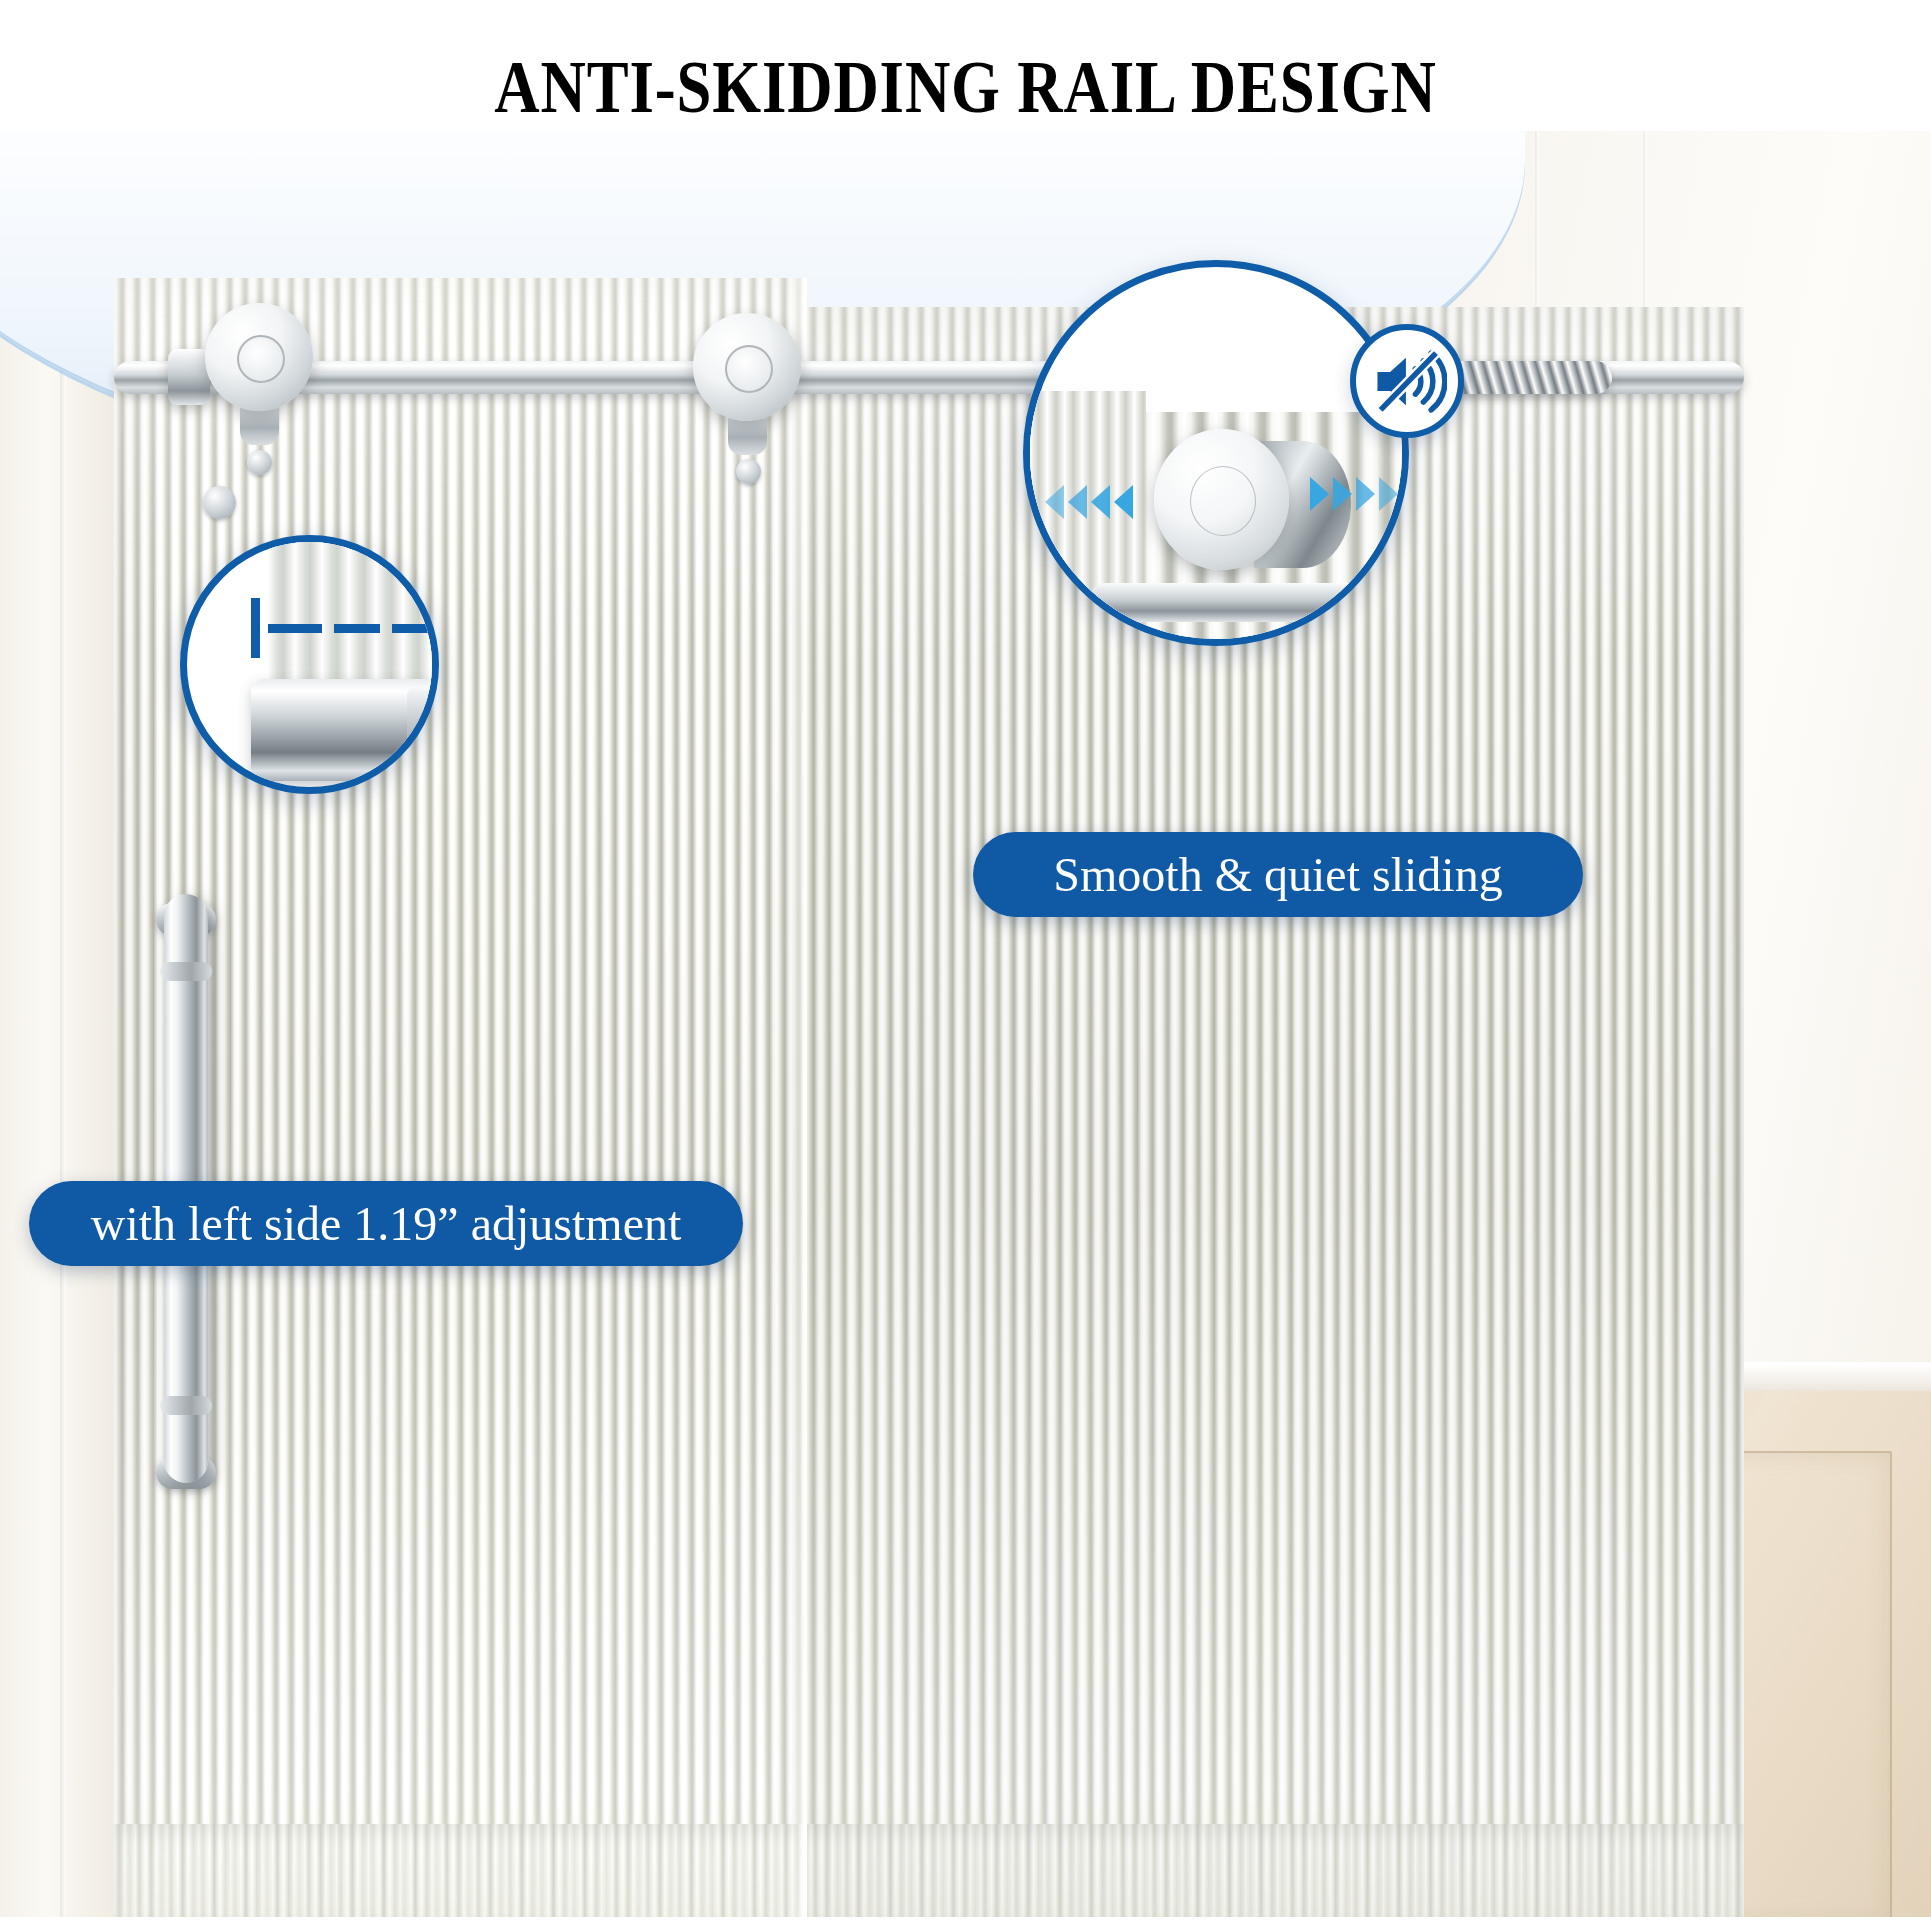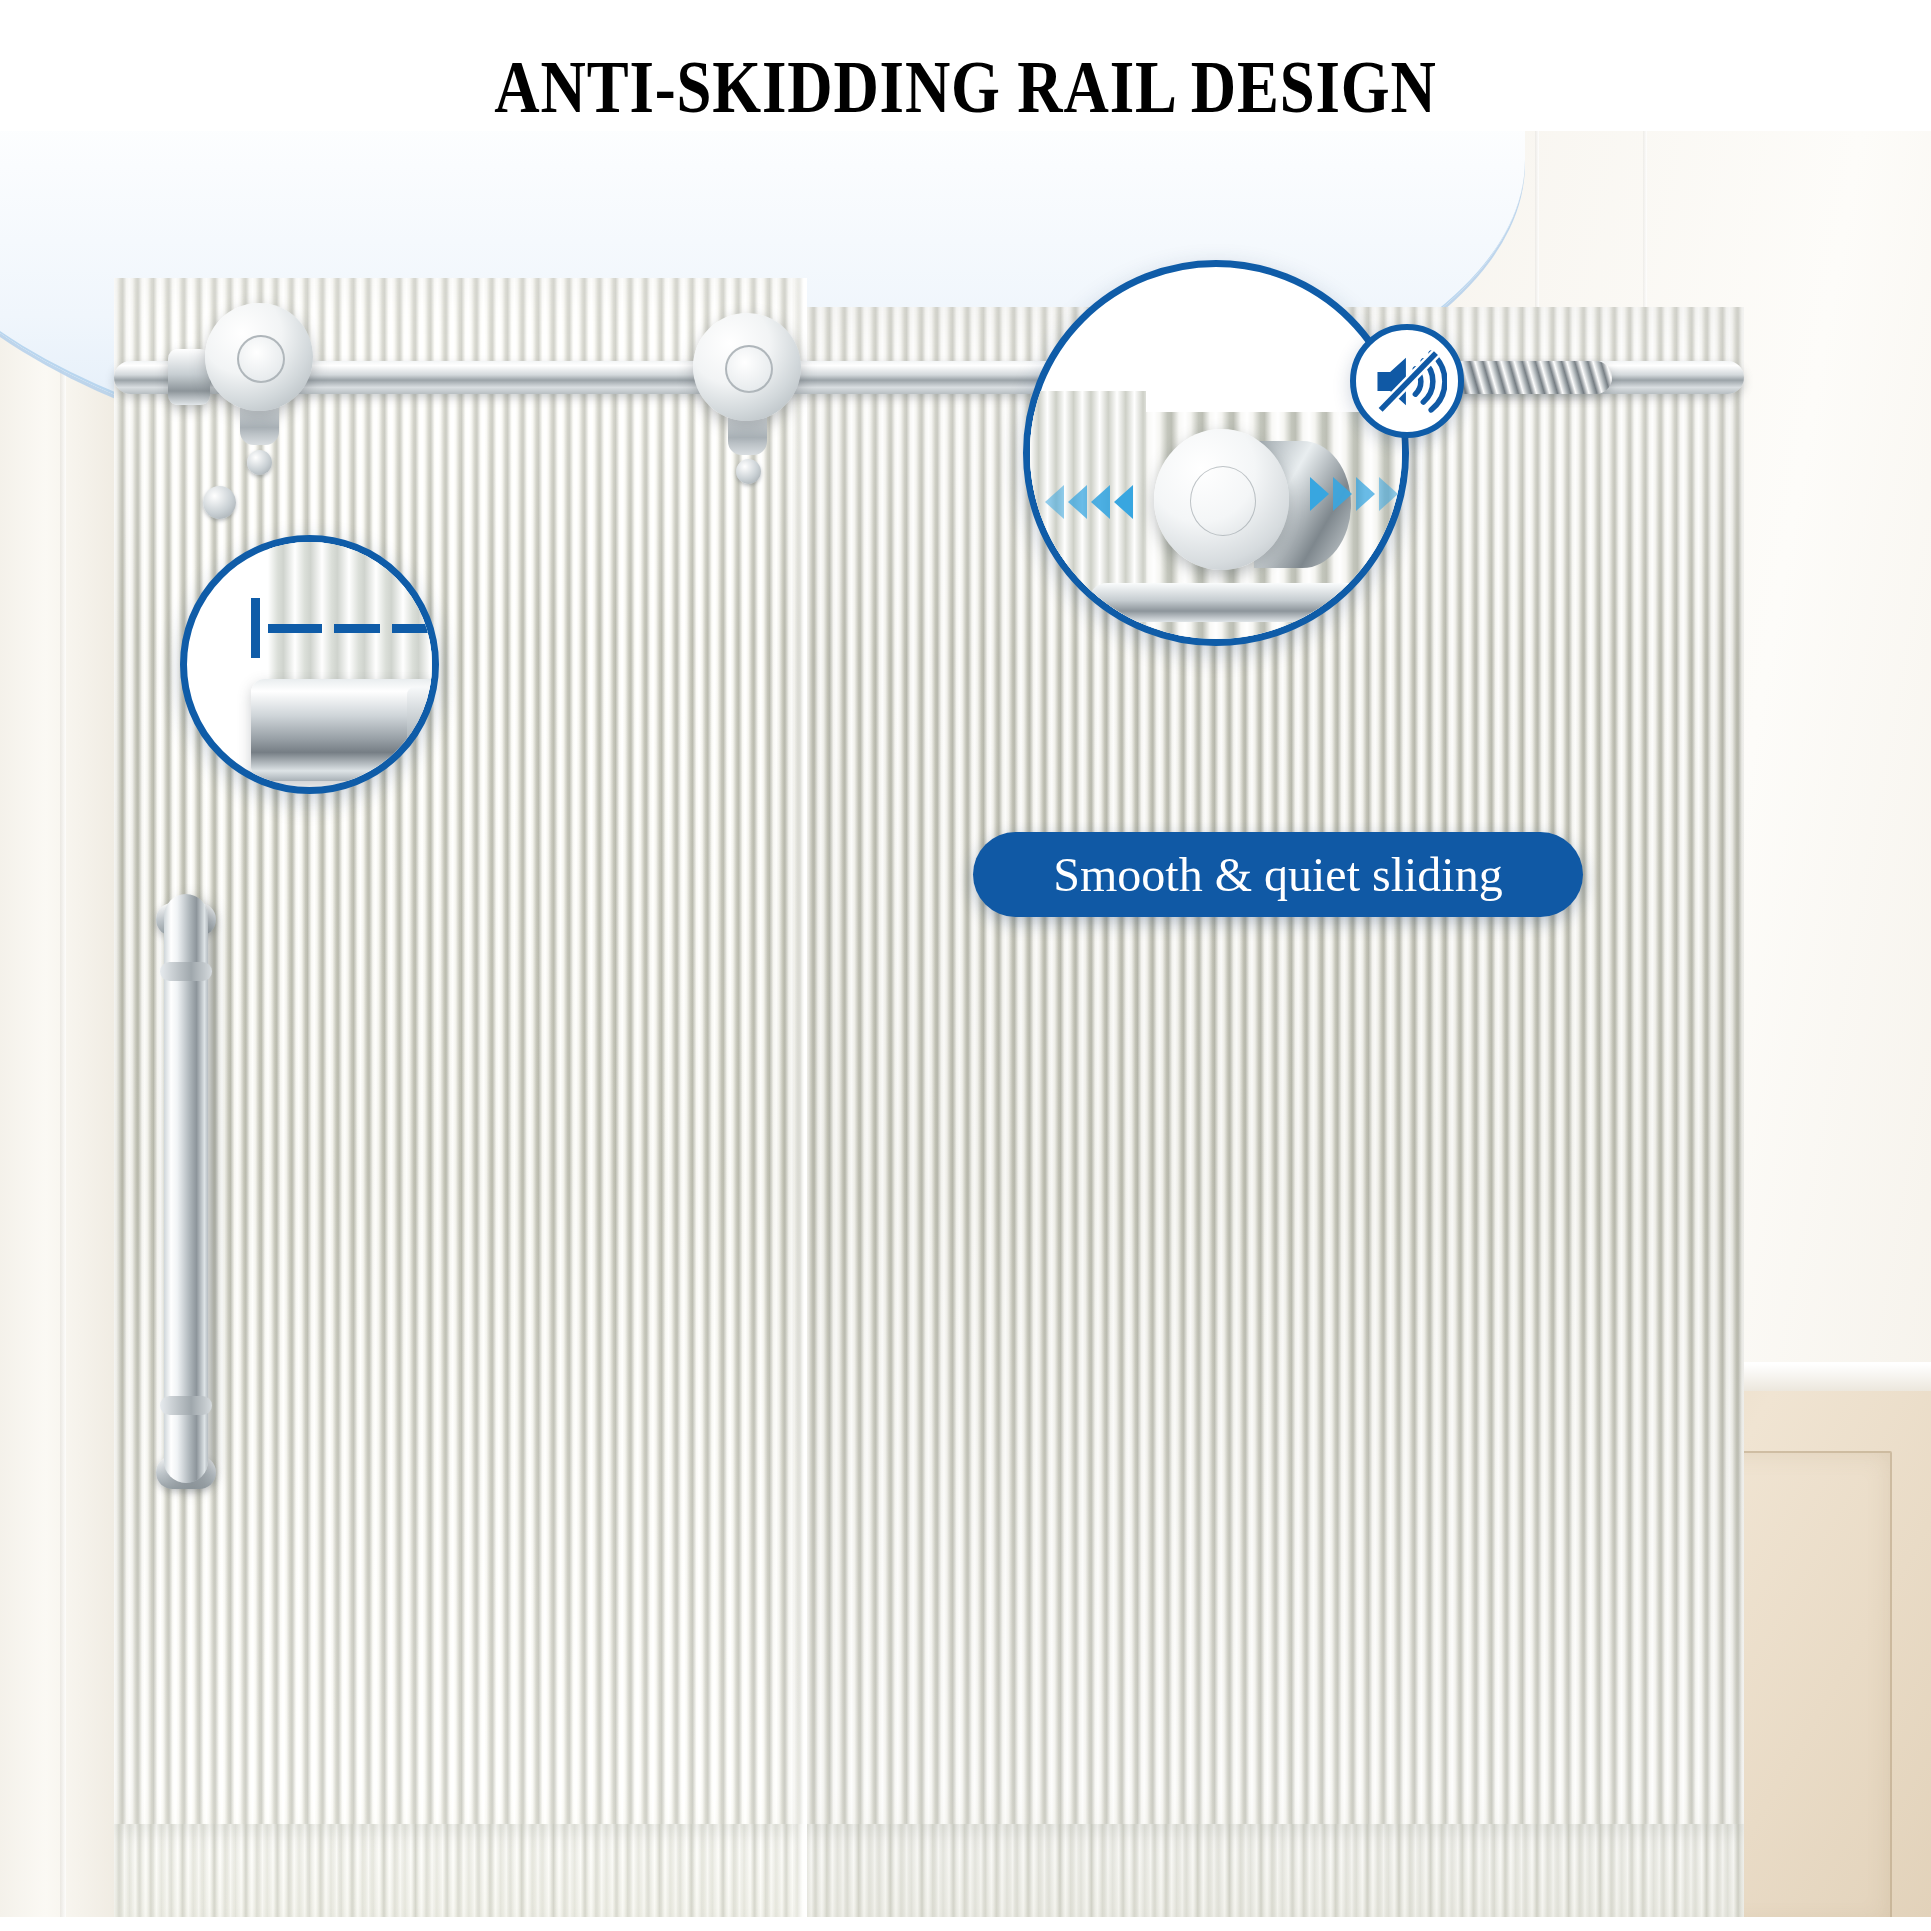--- a/index.html
+++ b/index.html
@@ -615,16 +615,17 @@
         <span class="tick left"></span>
         <span class="dash" style="left:17.4px;  width:54px;"></span>
         <span class="dash" style="left:83px;  width:46px;"></span>
         <span class="dash" style="left:141px; width:46px;"></span>
 
       </div>
     </div>
 
     <div class="badge" id="badge-smooth">Smooth &amp; quiet sliding</div>
 
+    <div class="badge" id="badge-adjust">with left side 1.19” adjustment</div>
 
   </div>
 </div>
 
 
 </body></html>

